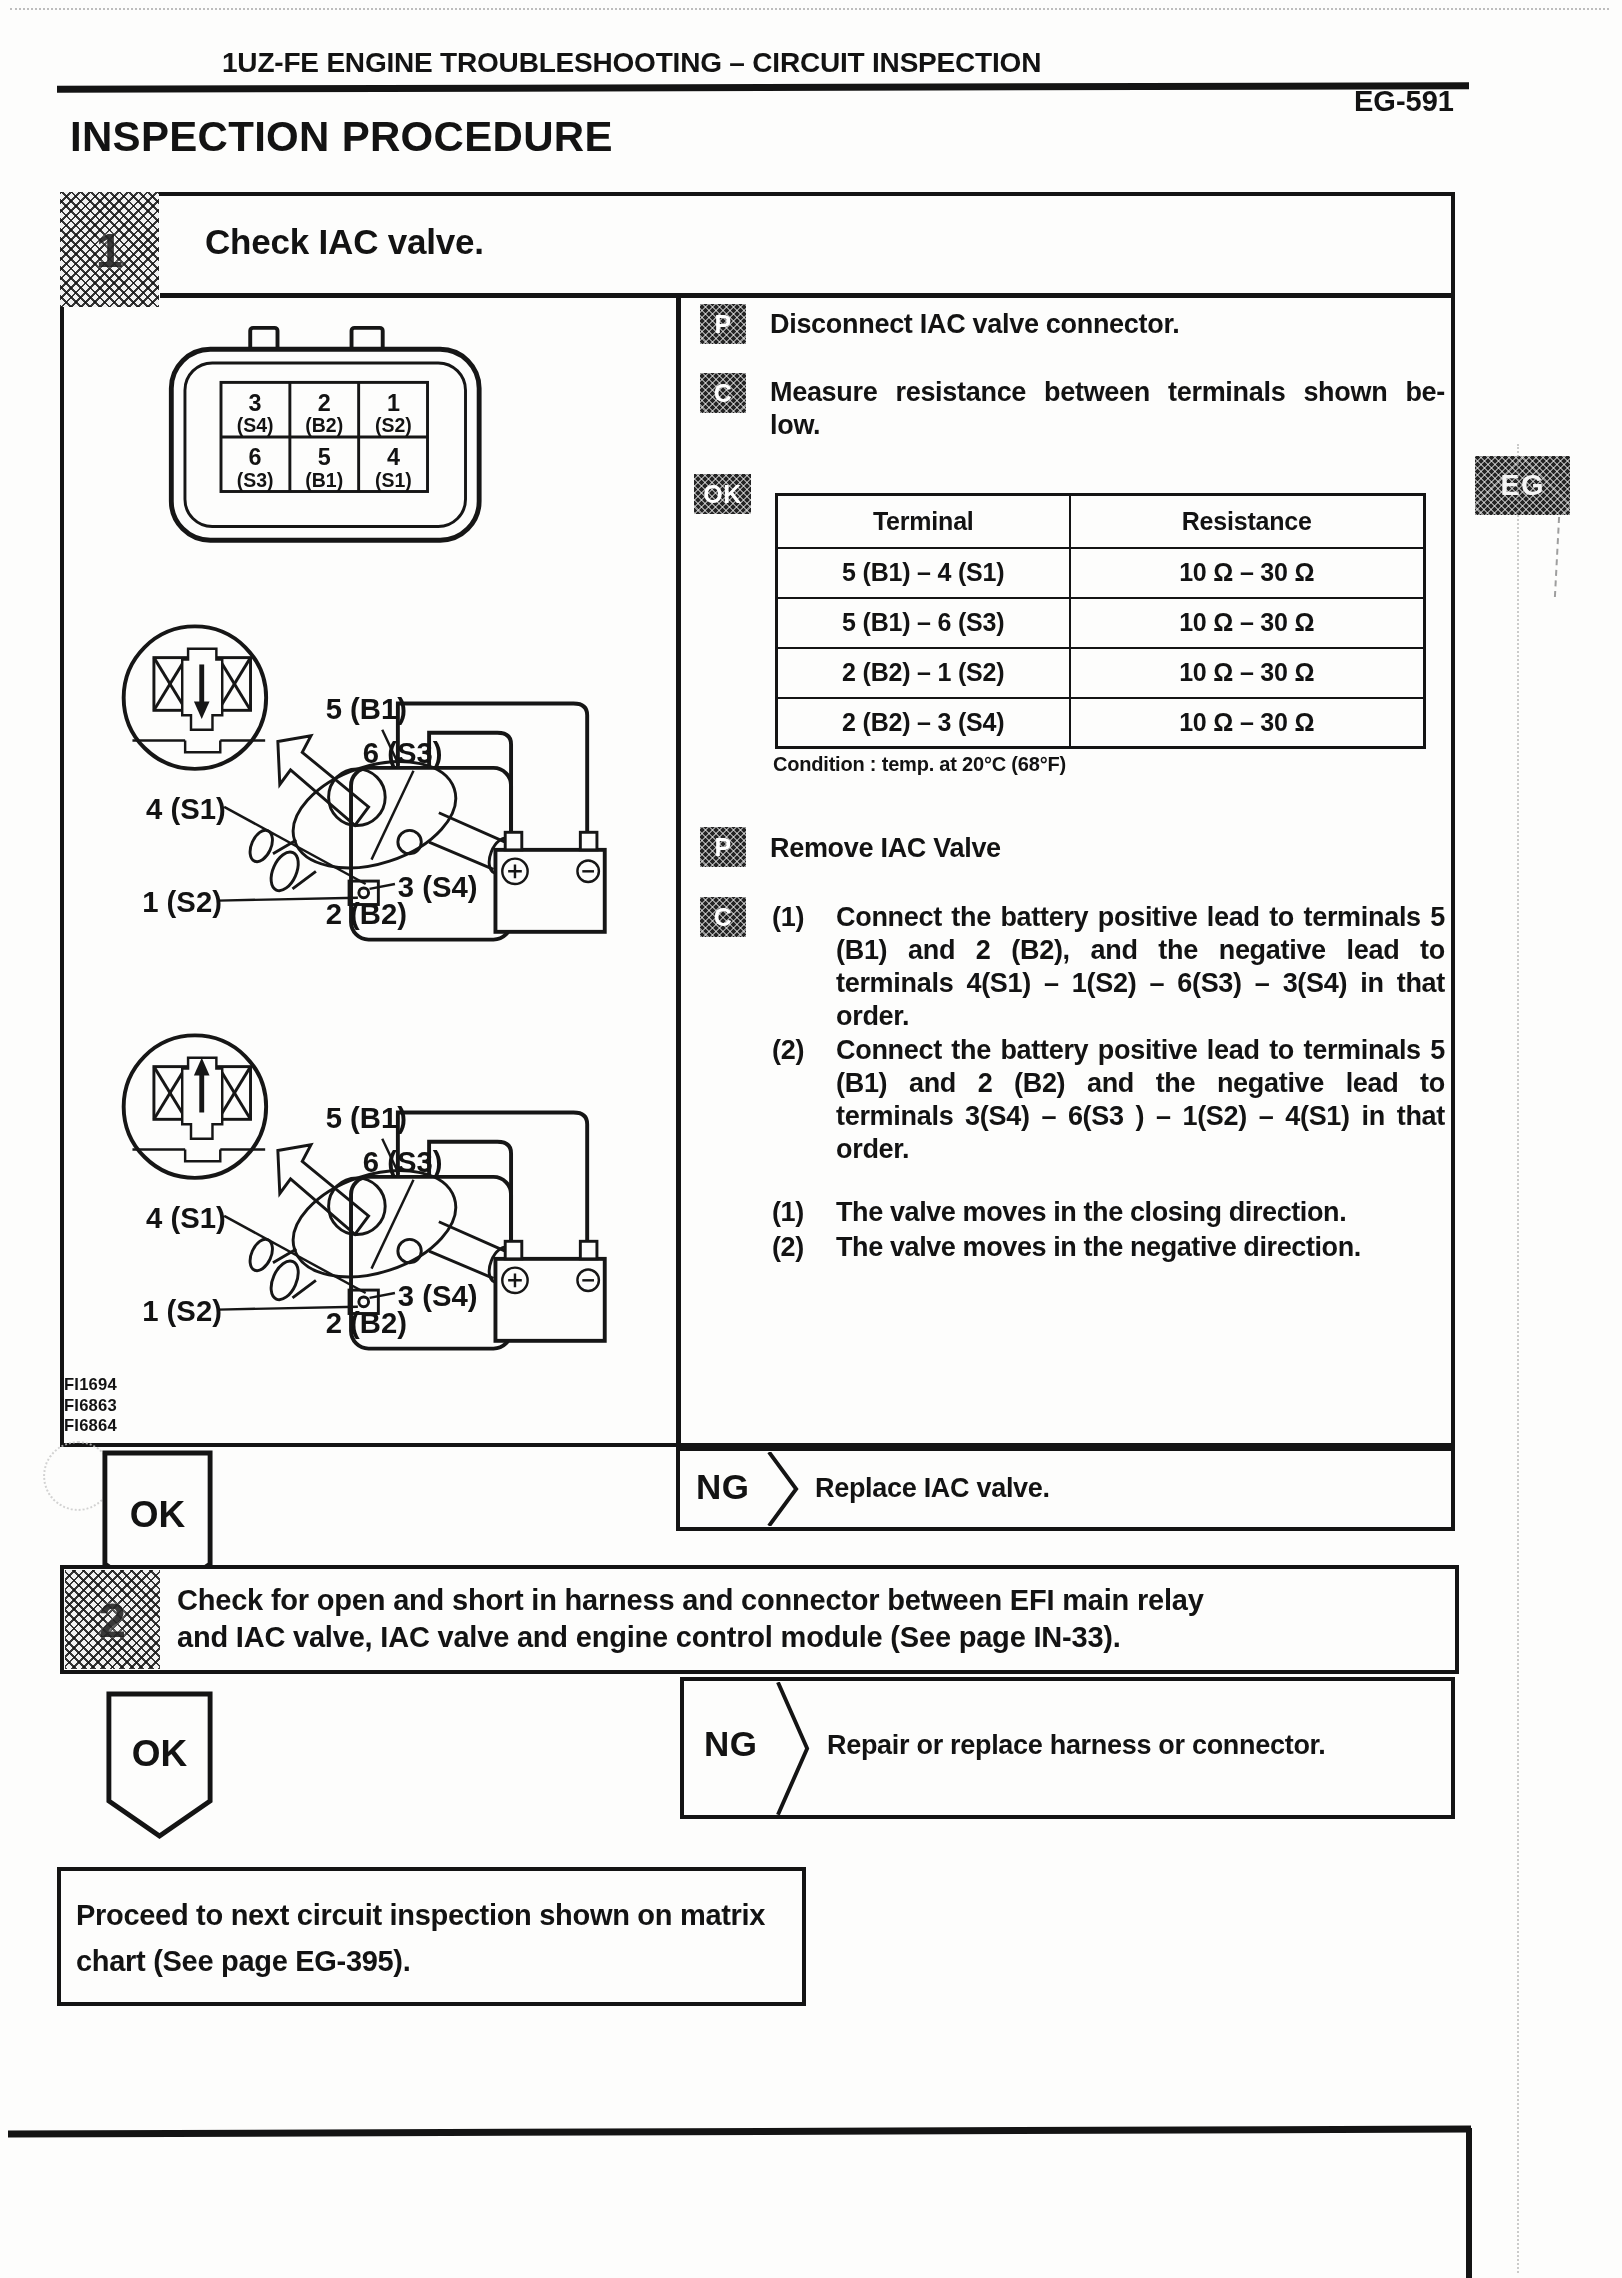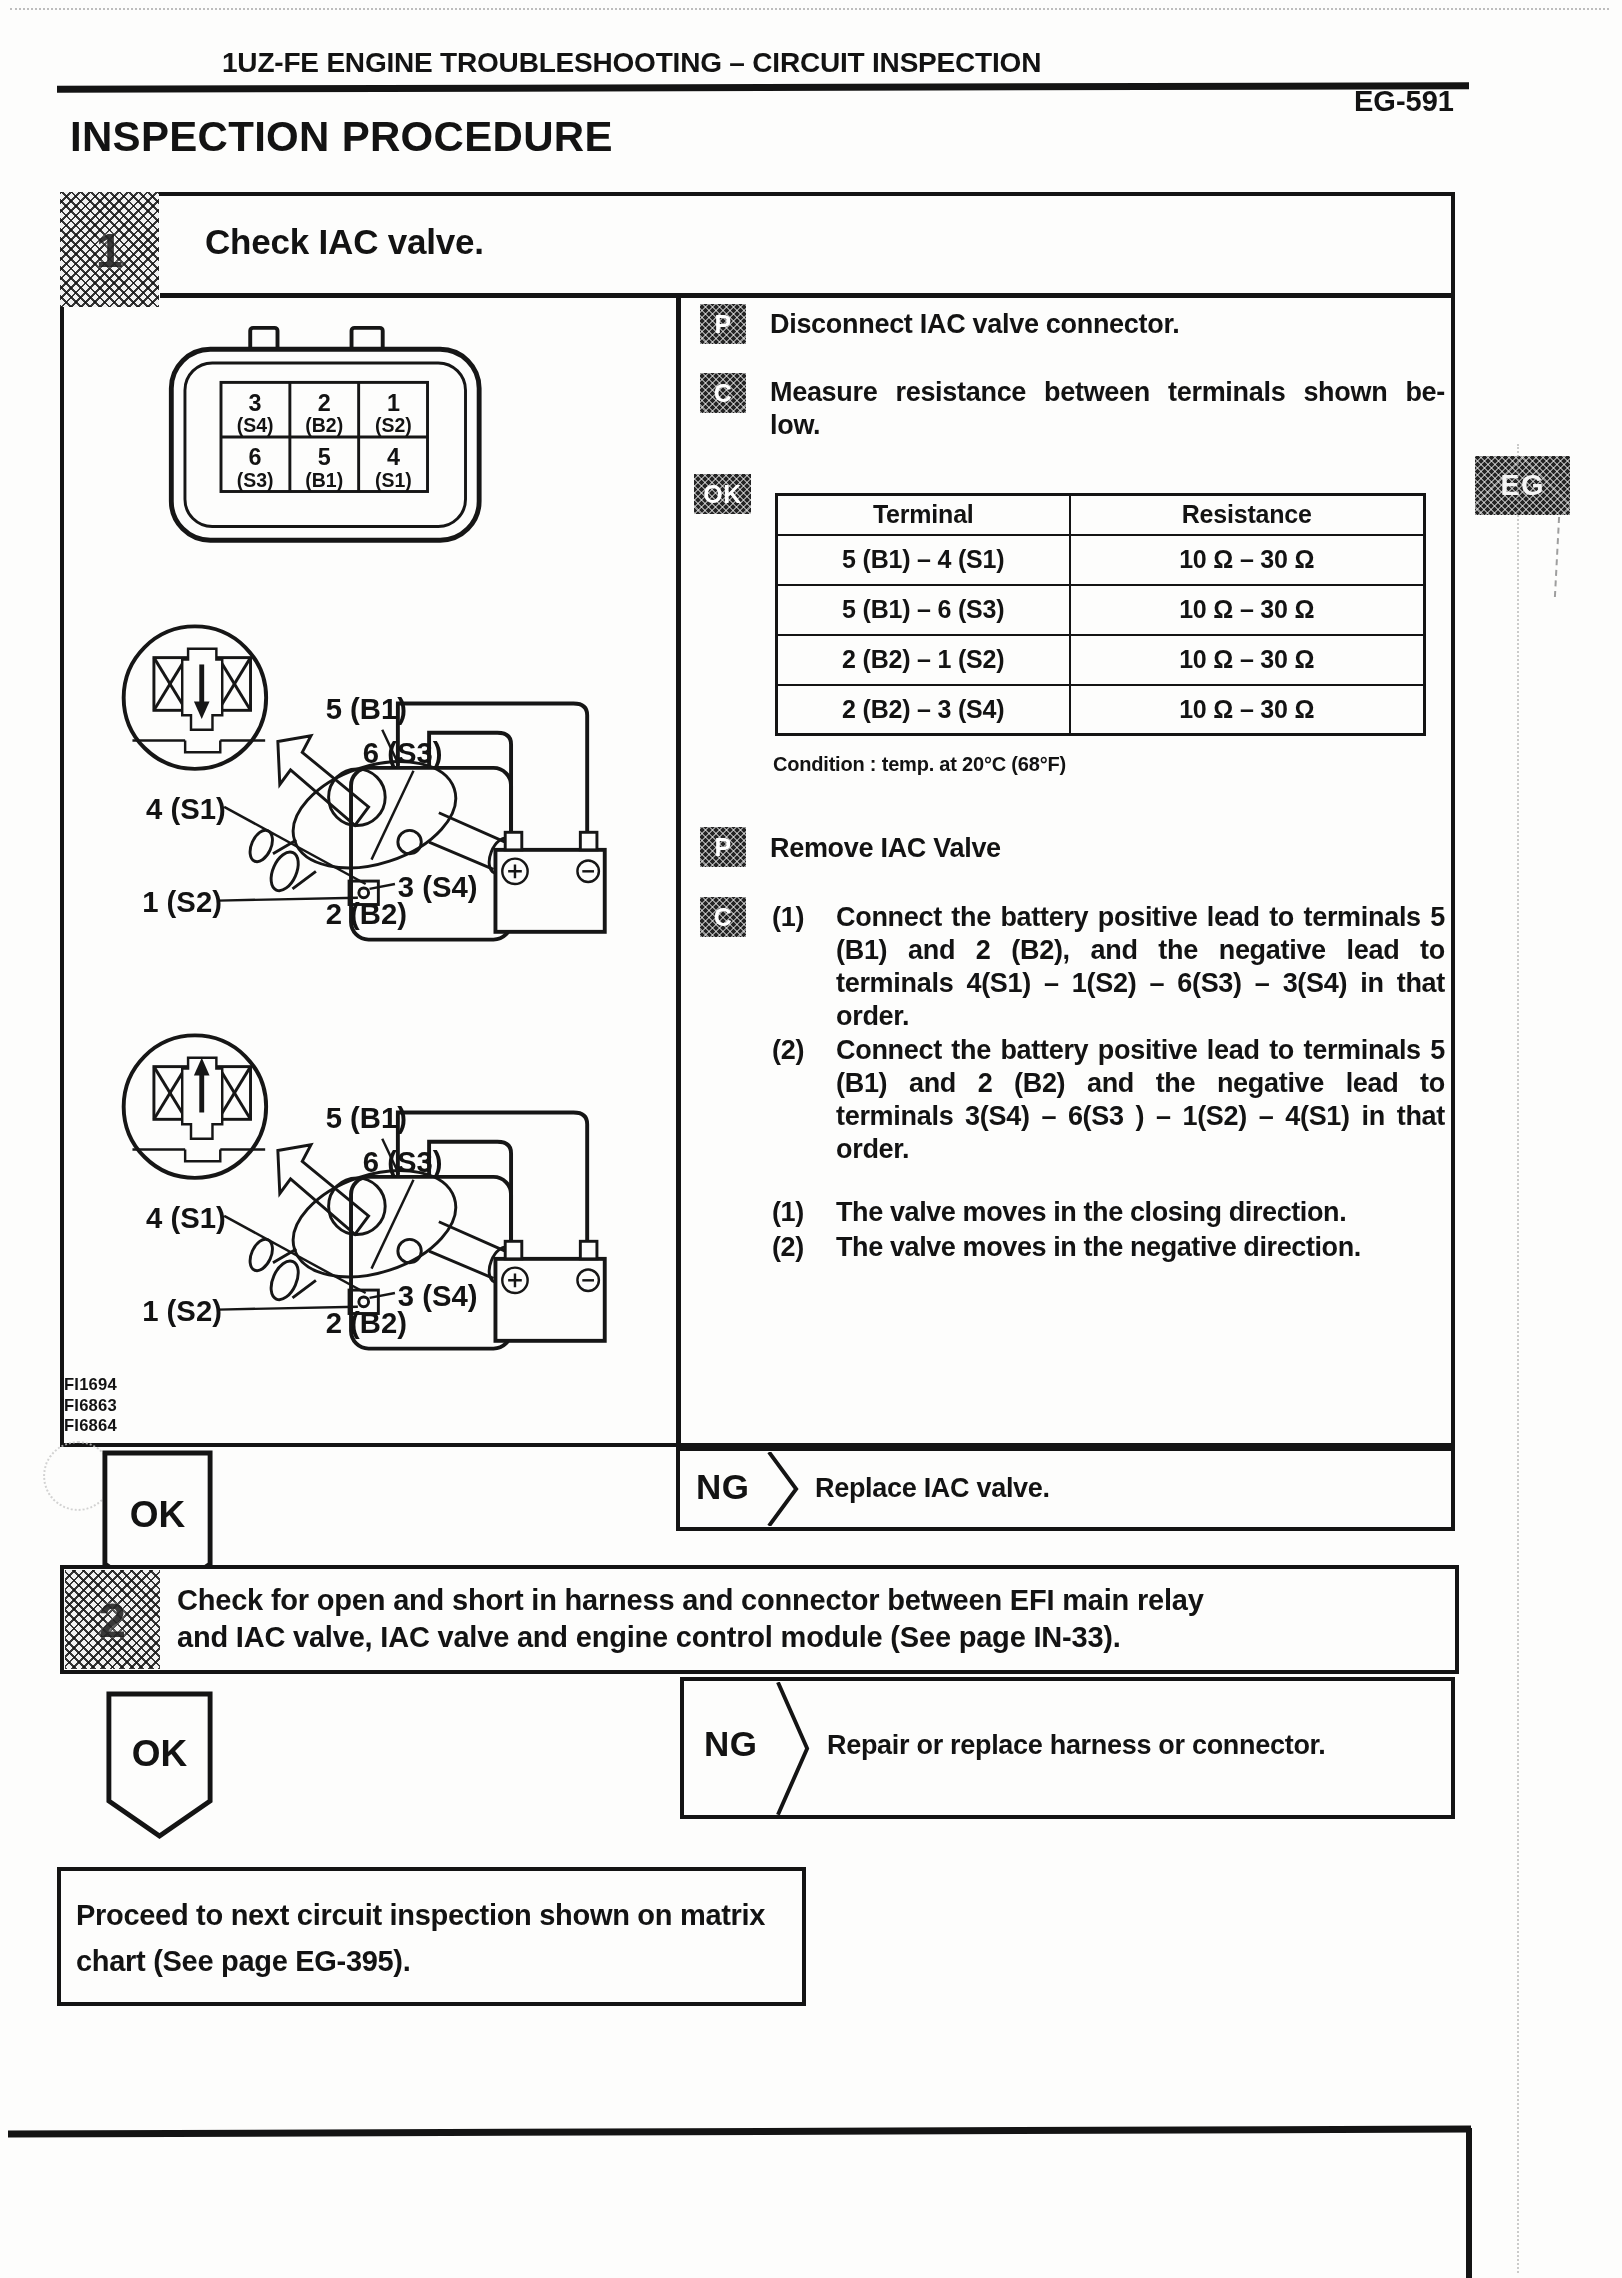--- a/index.html
+++ b/index.html
@@ -266,21 +266,21 @@
   <div class="abs hatch-dark badge badge-wide" style="left:694px;top:474px;">
       <span>OK</span>
     </div>
 
   <table class="res abs" style="left:775px;top:493px;width:648px;">
     <colgroup>
         <col style="width:293px">
         <col style="width:355px">
       </colgroup>
     <tbody>
-        <tr style="height:40px;">
+        <tr style="height:53px;">
       <th>Terminal</th>
       <th>Resistance</th>
     </tr>
     <tr style="height:50px;">
       <td>5 (B1) – 4 (S1)</td>
       <td>10 Ω – 30 Ω</td>
     </tr>
     <tr style="height:50px;">
       <td>5 (B1) – 6 (S3)</td>
       <td>10 Ω – 30 Ω</td>

